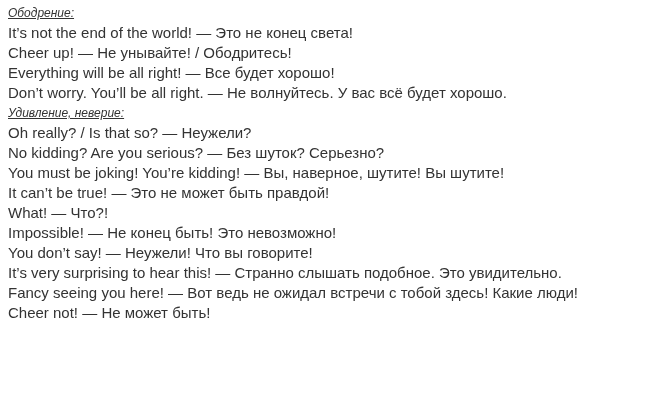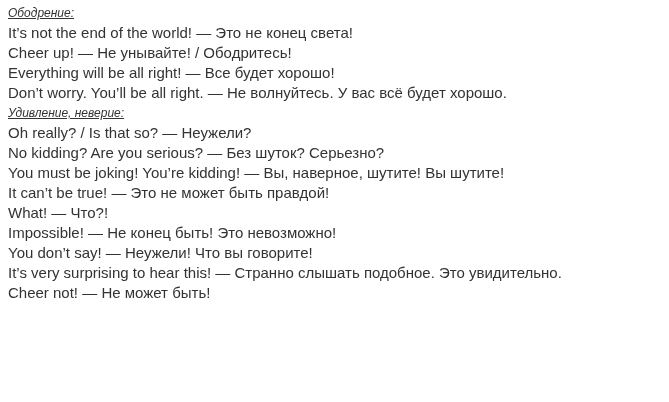--- a/index.html
+++ b/index.html
@@ -59,15 +59,16 @@
     <div class="section">
       <div class="section-title">Удивление, неверие:</div>
       <div class="phrase-line"><span class="en">Oh really? / Is that so?</span><span class="sep"> — </span><span class="ru">Неужели?</span></div>
       <div class="phrase-line"><span class="en">No kidding? Are you serious?</span><span class="sep"> — </span><span class="ru">Без шуток? Серьезно?</span></div>
       <div class="phrase-line"><span class="en">You must be joking! You’re kidding!</span><span class="sep"> — </span><span class="ru">Вы, наверное, шутите! Вы шутите!</span></div>
       <div class="phrase-line"><span class="en">It can’t be true!</span><span class="sep"> — </span><span class="ru">Это не может быть правдой!</span></div>
       <div class="phrase-line"><span class="en">What!</span><span class="sep"> — </span><span class="ru">Что?!</span></div>
       <div class="phrase-line"><span class="en">Impossible!</span><span class="sep"> — </span><span class="ru">Не конец быть! Это невозможно!</span></div>
       <div class="phrase-line"><span class="en">You don’t say!</span><span class="sep"> — </span><span class="ru">Неужели! Что вы говорите!</span></div>
       <div class="phrase-line"><span class="en">It’s very surprising to hear this!</span><span class="sep"> — </span><span class="ru">Странно слышать подобное. Это увидительно.</span></div>
+      <div class="phrase-line"><span class="en">Fancy seeing you here!</span><span class="sep"> — </span><span class="ru">Вот ведь не ожидал встречи с тобой здесь! Какие люди!</span></div>
       <div class="phrase-line"><span class="en">Cheer not!</span><span class="sep"> — </span><span class="ru">Не может быть!</span></div>
     </div>
   </div>
 
 </body></html>

